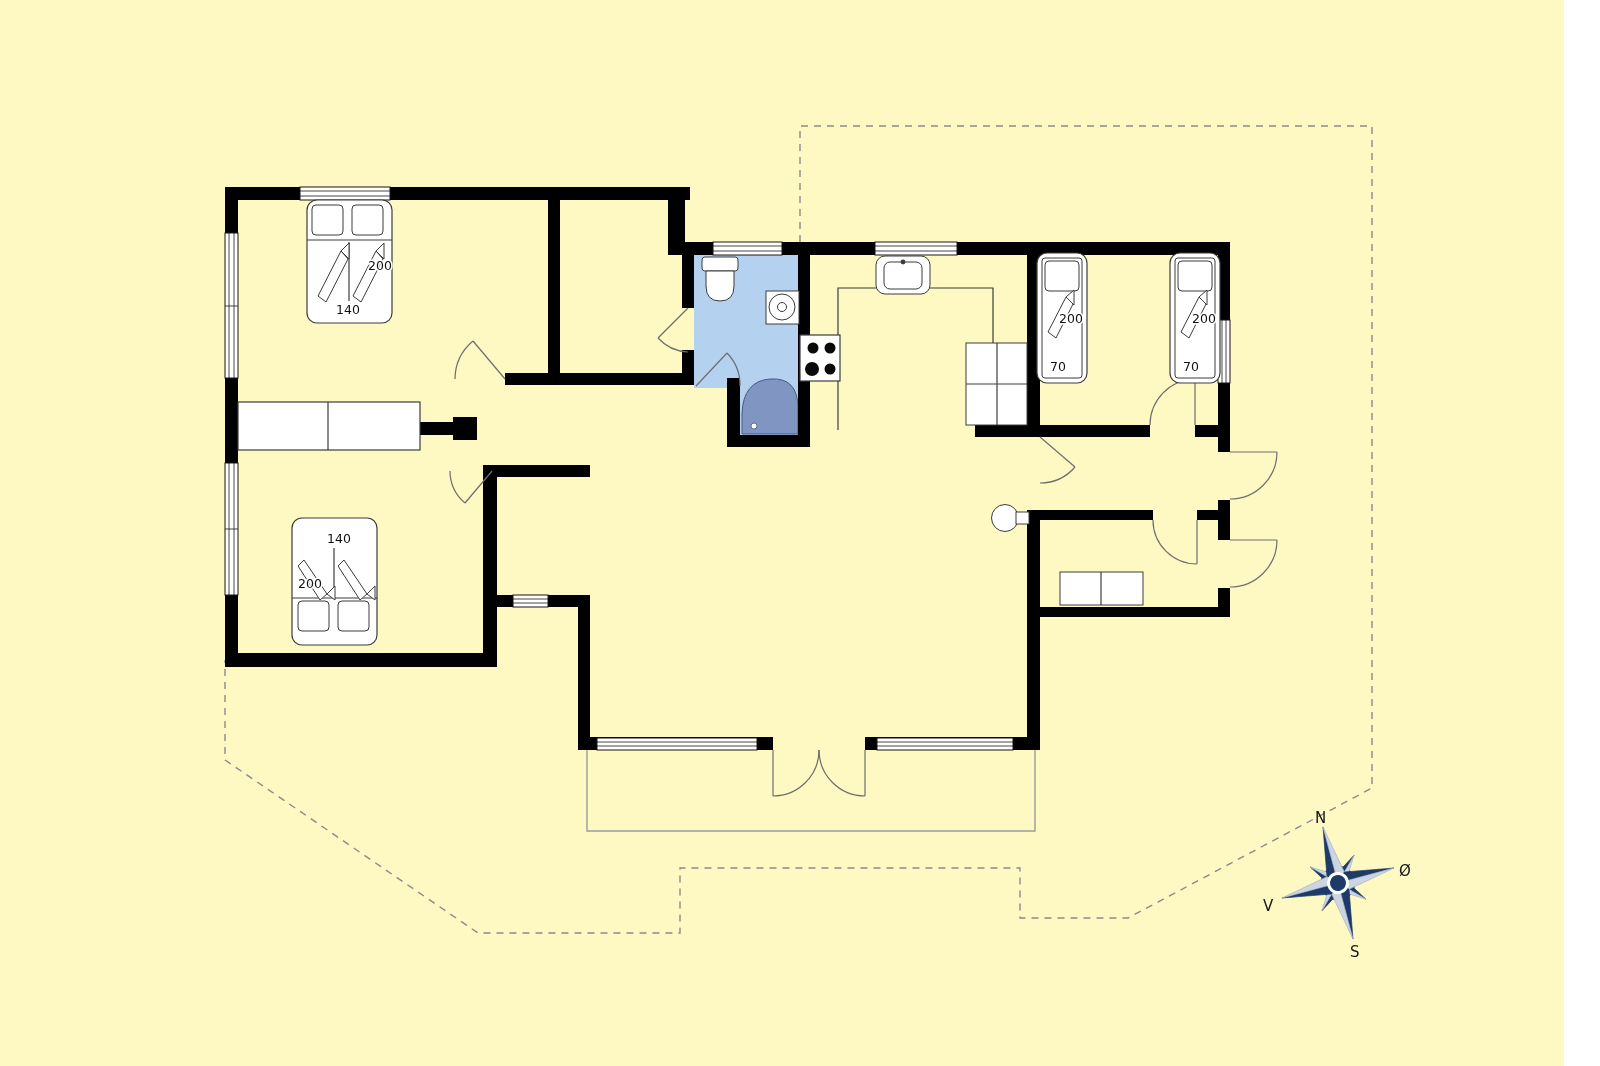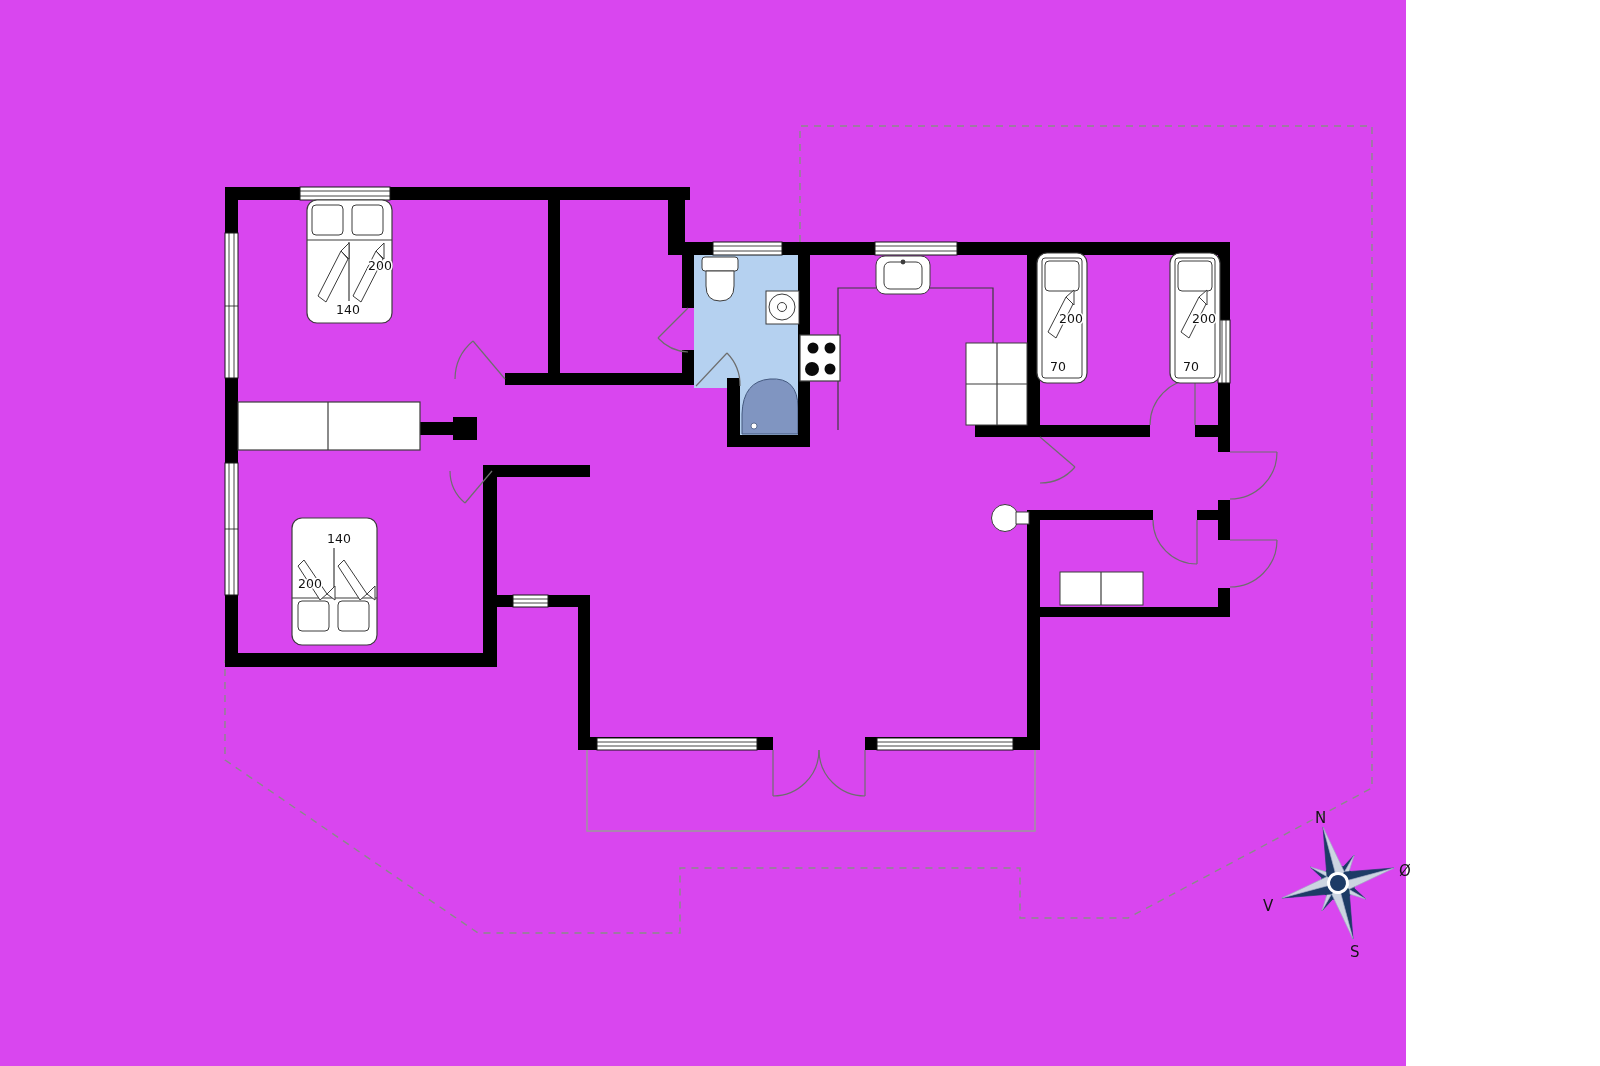--- a/index.html
+++ b/index.html
@@ -1,16 +1,16 @@
 <!DOCTYPE html>
 <html style="--wall_black: #000000; --bathroom_floor: #b5d1f0; --shower_fill: #8095c1; --compass_navy: #1d3b66; --line_gray: #3c3c3c; --dashed_gray: #8a8a8a;"><head>
 <meta charset="utf-8">
 <style>
   html,body{margin:0;padding:0;background:#fff;}
-  .stage{position:relative;width:1406px;height:1066px;background:#d946ef;font-family:"DejaVu Sans",sans-serif;}
+  .stage{position:relative;width:1564px;height:1066px;background:#fef9c3;font-family:"DejaVu Sans",sans-serif;}
   svg{position:absolute;left:0;top:0;}
   .wall{fill:#000000;stroke:none;}
   .bathfloor{fill:var(--bathroom_floor,#b5d1f0);stroke:none;}
   .shower{fill:var(--shower_fill,#8095c1);stroke:#44597f;stroke-width:1;}
   .furn{fill:#ffffff;stroke:var(--line_gray,#3c3c3c);stroke-width:1.2;}
   .furn-thin{fill:#ffffff;stroke:var(--line_gray,#3c3c3c);stroke-width:1;}
   .thin{fill:none;stroke:var(--line_gray,#3c3c3c);stroke-width:1.2;}
   .door{fill:none;stroke:#6e6e6e;stroke-width:1.2;}
   .win{fill:#ffffff;stroke:#161616;stroke-width:1;}
   .winline{stroke:#161616;stroke-width:0.8;fill:none;}

